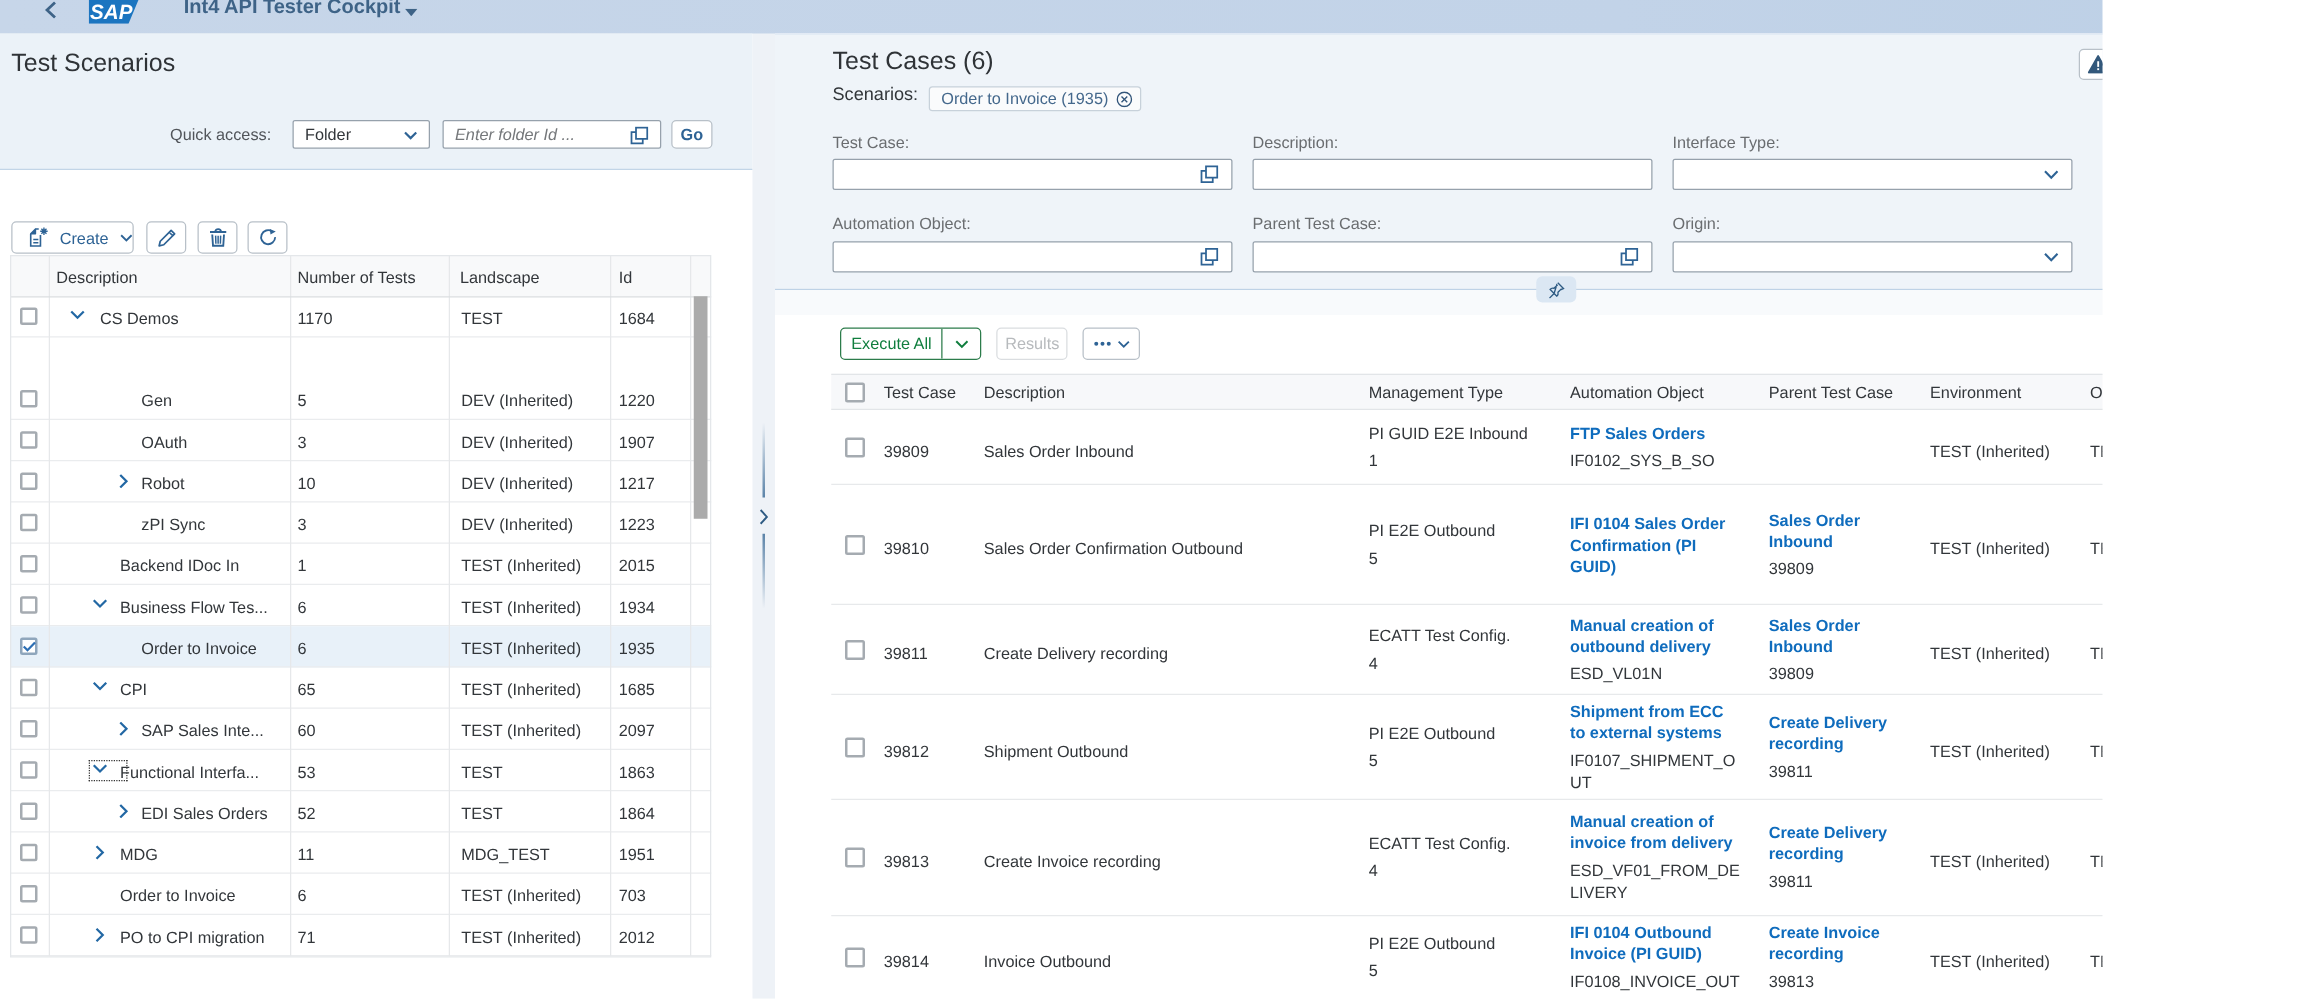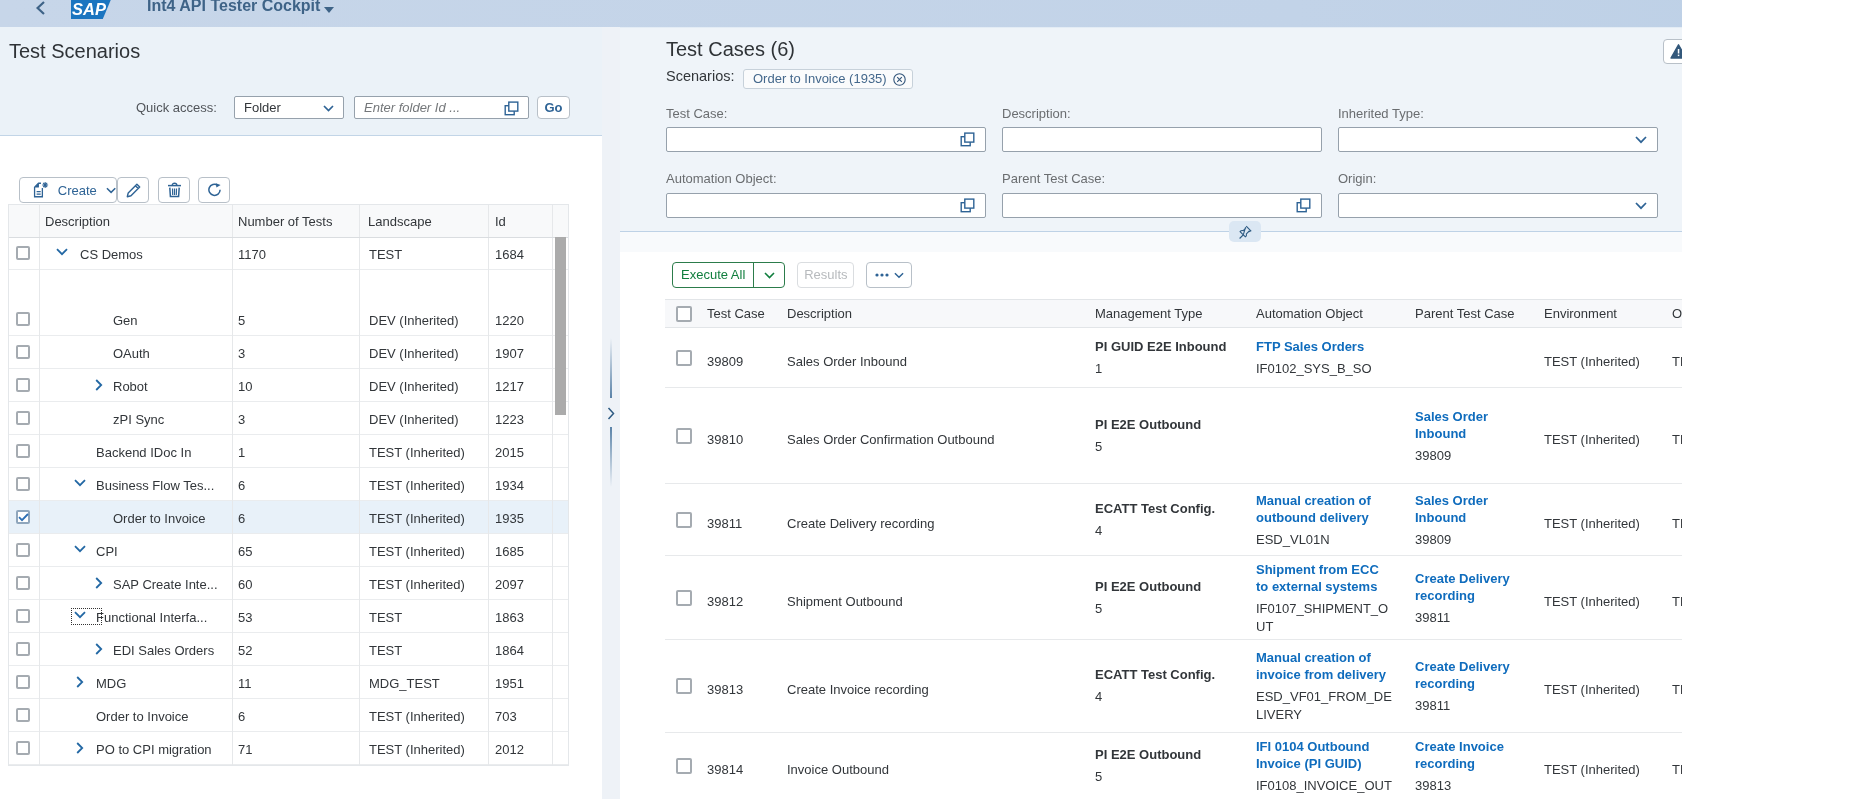--- a/index.html
+++ b/index.html
@@ -33,21 +33,21 @@
 #ltable{position:absolute;left:8px;top:177px;width:561px;height:562px}
 .colline{position:absolute;width:1px;background:#e6e8ea}
 .trow{position:absolute;left:0;width:561px;height:33px;border-bottom:1px solid #eaecee}
 .trow .txt{position:absolute;top:0;height:33px;line-height:36px;white-space:nowrap}
 .tchev{position:absolute;top:11px}
 
 
 .rrow{position:absolute;left:45px;width:1168px;border-bottom:1px solid #e7e9eb}
 .vc{position:absolute;top:50%;transform:translateY(-50%);line-height:19px}
 .lnk{color:#0f6cbd;font-weight:bold;line-height:17px}
-.ib{font-weight:bold;line-height:17px}
+.ib{font-weight:normal;line-height:17px}
 .sub{line-height:18px;margin-top:5px}
 .vs{margin-top:3px}
 </style>
 </head>
 <body>
 <div id="app">
 
 <div id="shell">
   <svg class="slash" width="120" height="27" viewBox="0 0 120 27">
         <polygon points="27,0 120,0 120,24.5" fill="#cadaed"></polygon>
@@ -91,21 +91,21 @@
       <span style="position:absolute;left:9px;top:0;line-height:21px;color:#74777a;font-style:italic">Enter folder Id ...</span>
       <svg style="position:absolute;right:9px;top:4px" width="15" height="15" viewBox="0 0 15 15">
             <rect x="1.2" y="4.7" width="9" height="9" fill="none" stroke="#2e6395" stroke-width="1.4"></rect>
             <rect x="4.8" y="1.1" width="9" height="9" fill="#fff" stroke="#2e6395" stroke-width="1.4"></rect>
           </svg>
     </div>
 
     <div class="btn" style="left:537px;top:69px;width:33px;height:23px;color:#2e6395;font-weight:bold">Go</div>
   </div>
 
-  <div class="btn" style="left:19px;top:150px;width:98px;height:26px;justify-content:space-between">
+  <div class="btn" style="left:9px;top:150px;width:98px;height:26px;justify-content:space-between">
     <svg style="margin-left:13px" width="17" height="18" viewBox="0 0 17 18">
           <g stroke="#2e6395" fill="none">
             <path d="M5.8,1.7 L8.6,1.7 M10.1,6.8 L10.1,16.3 L1.7,16.3 L1.7,5.8" stroke-width="1.4"></path>
             <path d="M1.7,5.8 L5.8,1.7 L5.8,5.8 Z" fill="#2e6395" stroke-width="1.2" stroke-linejoin="round"></path>
             <path d="M3.9,10.8 h4.4 M3.9,13.5 h4.4" stroke-width="1.3"></path>
             <path d="M13.1,0.4 v6.4 M9.9,3.6 h6.4 M10.9,1.4 l4.4,4.4 M15.3,1.4 l-4.4,4.4" stroke-width="1.15"></path>
           </g>
         </svg>
     <span style="margin-left:9px">Create</span>
     <svg style="margin-left:9px" width="11" height="7" viewBox="0 0 11 7">
@@ -220,21 +220,21 @@
         <span class="txt" style="left:88px">CPI</span>
         <span class="txt" style="left:230px">65</span>
         <span class="txt" style="left:361px">TEST (Inherited)</span>
         <span class="txt" style="left:487px">1685</span>
       </div>
       <div class="trow" style="top:330px;">
         <span class="cbx" style="left:8px;top:9px"></span>
         <svg class="tchev" style="left:87px;top:10px" width="8" height="12" viewBox="0 0 8 12">
               <polyline points="1.2,1 6.2,6 1.2,11" fill="none" stroke="#2368a4" stroke-width="1.8"></polyline>
             </svg>
-        <span class="txt" style="left:105px">SAP Create Inte...</span>
+        <span class="txt" style="left:105px">SAP Sales Inte...</span>
         <span class="txt" style="left:230px">60</span>
         <span class="txt" style="left:361px">TEST (Inherited)</span>
         <span class="txt" style="left:487px">2097</span>
       </div>
       <div class="trow" style="top:363px;">
         <span class="cbx" style="left:8px;top:9px"></span>
         <span style="position:absolute;left:64px;top:9px;width:29px;height:15px;outline:1px dotted #333"></span>
         <svg class="tchev" style="left:66px" width="12" height="8" viewBox="0 0 12 8">
               <polyline points="1,1.2 6,6.2 11,1.2" fill="none" stroke="#2368a4" stroke-width="1.8"></polyline>
             </svg>
@@ -341,21 +341,21 @@
             <polyline points="11,2 15,2 15,6"></polyline>
             <line x1="8.2" y1="8.8" x2="2.7" y2="14.3"></line>
             <polyline points="2,11 2,15 6,15"></polyline>
           </g>
 </svg>
 <svg class="abs" style="left:1201px;top:15px" width="13" height="13" viewBox="0 0 13 13">
           <path d="M1,1 L12,12 M12,1 L1,12" stroke="#33587b" stroke-width="1.9"></path>
         </svg>
 <div class="abs lbl" style="left:46px;top:79px">Test Case:</div>
 <div class="abs lbl" style="left:382px;top:79px">Description:</div>
-<div class="abs lbl" style="left:718px;top:79px">Inherited Type:</div>
+<div class="abs lbl" style="left:718px;top:79px">Interface Type:</div>
 <div class="abs lbl" style="left:46px;top:144px">Automation Object:</div>
 <div class="abs lbl" style="left:382px;top:144px">Parent Test Case:</div>
 <div class="abs lbl" style="left:718px;top:144px">Origin:</div>
 <div class="inp" style="left:46px;top:100px;width:320px;height:25px">
           <svg style="position:absolute;right:10px;top:4px" width="15" height="15" viewBox="0 0 15 15">
             <rect x="1.2" y="4.7" width="9" height="9" fill="none" stroke="#2e6395" stroke-width="1.4"></rect>
             <rect x="4.8" y="1.1" width="9" height="9" fill="#fff" stroke="#2e6395" stroke-width="1.4"></rect>
           </svg>
         </div>
 <div class="inp" style="left:382px;top:100px;width:320px;height:25px"></div>
@@ -434,20 +434,21 @@
 </div>
 <div class="rrow" style="top:361px;height:96px">
   <span class="cbx vc" style="left:11px;width:16px;height:16px"></span>
   <span class="vc vs" style="left:42px">39810</span>
   <span class="vc vs" style="left:122px">Sales Order Confirmation Outbound</span>
   <div class="vc" style="left:430px;width:165px">
             <div class="ib">PI E2E Outbound</div>
             <div class="sub">5</div>
           </div>
   <div class="vc" style="left:591px;width:165px">
+            <div class="lnk">IFI 0104 Sales Order<br>Confirmation (PI<br>GUID)</div>
           </div>
   <div class="vc" style="left:750px;width:130px">
             <div class="lnk">Sales Order<br>Inbound</div>
             <div class="sub">39809</div>
           </div>
   <span class="vc vs" style="left:879px">TEST (Inherited)</span>
   <span class="vc vs" style="left:1007px">TEST</span>
   <div class="vc" style="left:1141px;height:15px">
             <svg width="15" height="15" viewBox="0 0 14 14">
               <path d="M10.2,1.2 L12.8,3.8 L4.6,12 L1.2,12.8 L2,9.4 Z" fill="none" stroke="#2e6395" stroke-width="1.3" stroke-linejoin="round"></path>

